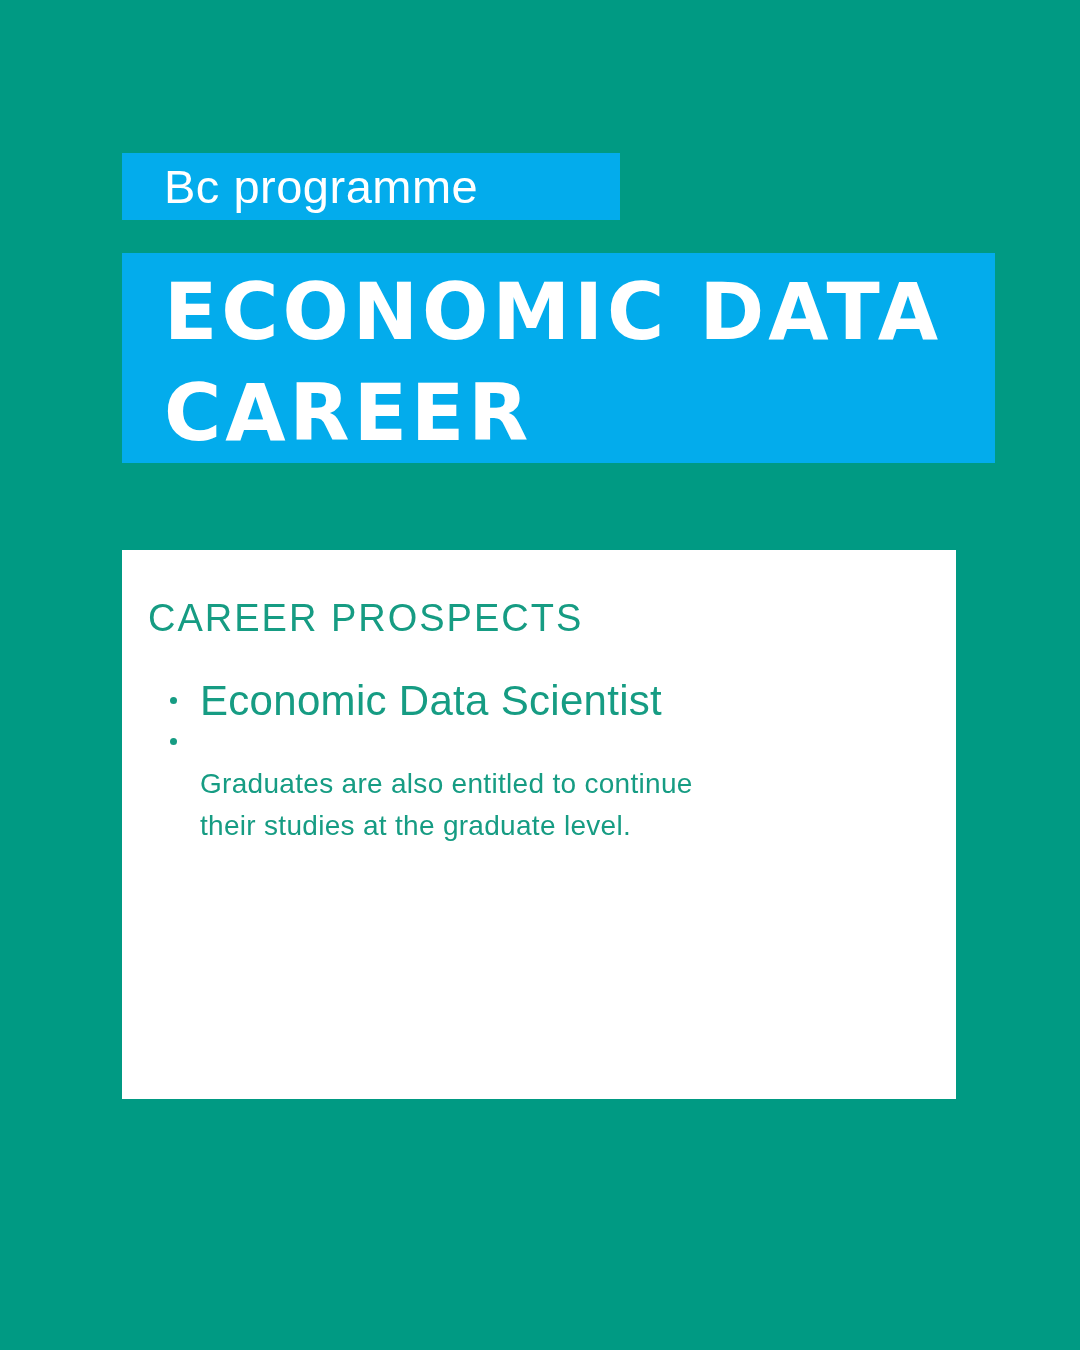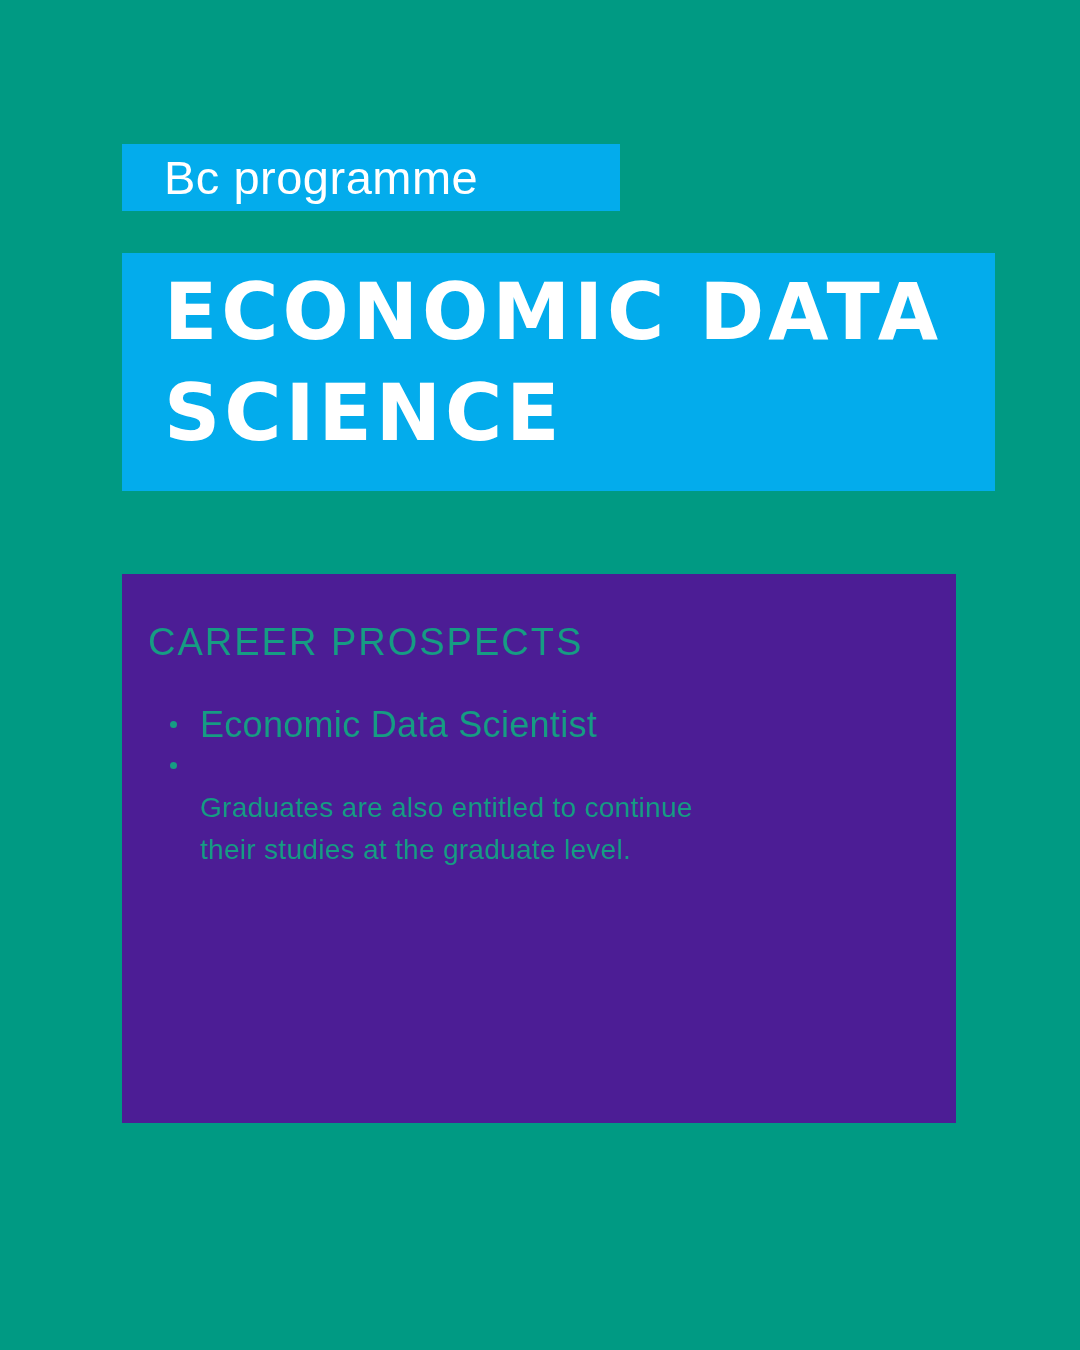--- a/index.html
+++ b/index.html
@@ -13,42 +13,42 @@
     width: 1080px;
     height: 1350px;
     background: #009A83;
     overflow: hidden;
   }
 
   
   .badge {
     position: absolute;
     left: 122px;
-    top: 144px;
+    top: 153px;
     width: 498px;
     height: 67px;
     background: #03ACEC;
     display: flex;
     align-items: center;
   }
   .badge .badge-label {
     color: #FFFFFF;
     font-size: 47px;
     padding-left: 42px;
     letter-spacing: 0.5px;
     white-space: nowrap;
   }
 
   
   .title-block {
     position: absolute;
     left: 122px;
     top: 253px;
     width: 873px;
-    height: 238px;
+    height: 210px;
     background: #03ACEC;
     box-sizing: border-box;
     padding: 9px 0 0 42px;
   }
   .title-line {
     font-family: "DejaVu Sans", "Liberation Sans", sans-serif;
     font-weight: 800;
     color: #FFFFFF;
     font-size: 78px;
     line-height: 101px;
@@ -56,41 +56,40 @@
     white-space: nowrap;
   }
 
   
   .career-card {
     position: absolute;
     left: 122px;
     top: 550px;
     width: 834px;
     height: 549px;
-    background: #4c1d95;
+    background: #ffffff;
     box-sizing: border-box;
-    margin-top: 24px;
   }
   .career-heading {
     margin: 46px 0 0 26px;
     font-size: 38px;
     line-height: 44px;
     letter-spacing: 2px;
     color: #169C83;
     white-space: nowrap;
   }
   .career-list {
     list-style: none;
     margin: 40px 0 0 0;
     padding: 0;
   }
   .career-item {
     position: relative;
     padding-left: 78px;
-    font-size: 36px;
+    font-size: 42px;
     line-height: 41px;
     color: #169C83;
     letter-spacing: 0.3px;
     white-space: nowrap;
   }
   .dot {
     position: absolute;
     left: 48px;
     top: 17px;
     width: 7px;
@@ -113,21 +112,21 @@
 <body>
 
 <div class="stage">
 
   <div class="badge">
     <span class="badge-label">Bc programme</span>
   </div>
 
   <div class="title-block">
     <div class="title-line">ECONOMIC DATA</div>
-    <div class="title-line">SCIENCE</div>
+    <div class="title-line">CAREER</div>
   </div>
 
   <div class="career-card">
     <div class="career-heading">CAREER PROSPECTS</div>
 
     <ul class="career-list">
       <li class="career-item">
         <span class="dot"></span>
         <span>Economic Data Scientist</span>
       </li>

